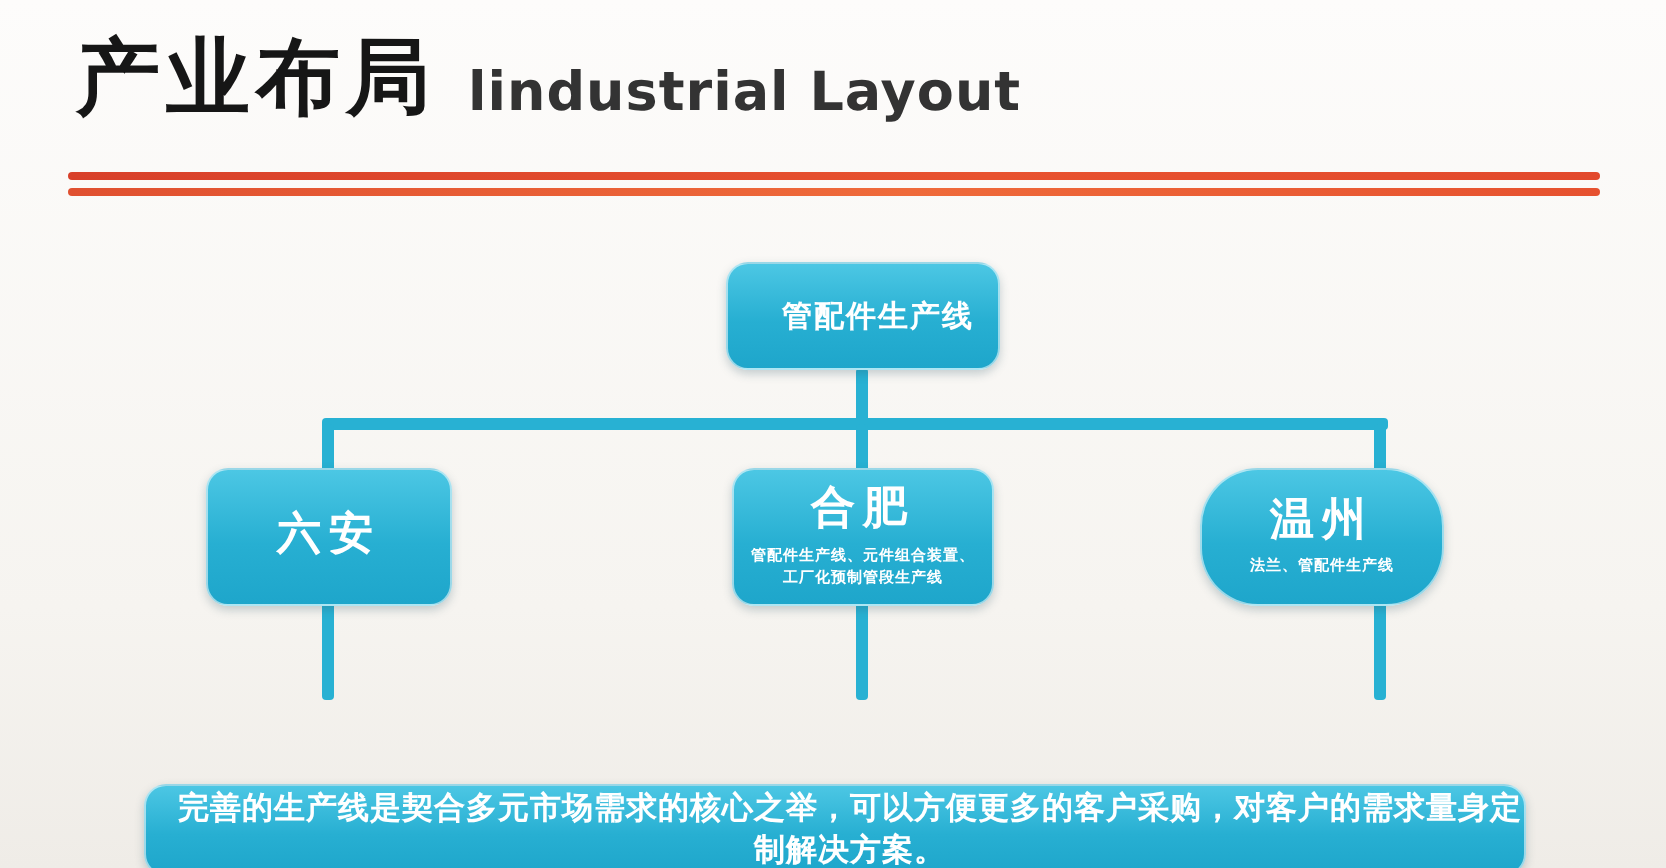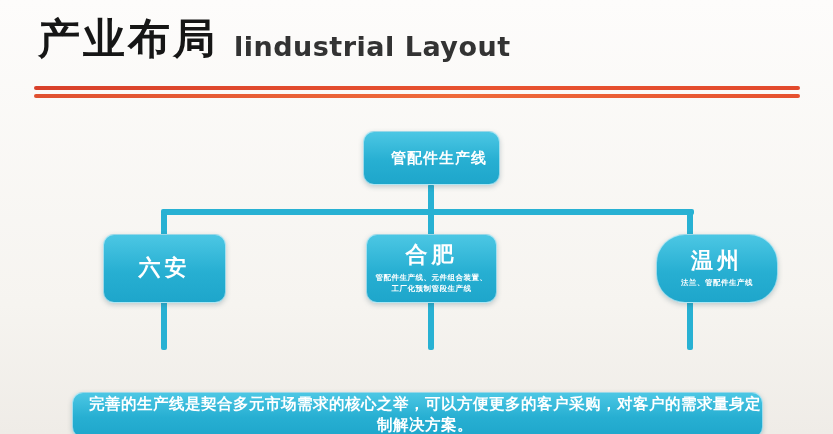--- a/index.html
+++ b/index.html
@@ -53,21 +53,21 @@
   }
   .node-branch .b-name{
     font-size:22px;font-weight:800;letter-spacing:4px;line-height:1.2;
   }
   .node-branch .b-desc{
     font-size:7.5px;font-weight:700;line-height:1.55;
     margin-top:3px;letter-spacing:0.5px;
   }
   .branch-0{left:103px;width:123px;}
   .branch-1{left:366px;width:131px;}
-  .branch-2{left:656px;width:122px;border-radius:29px;}
+  .branch-2{left:600px;width:122px;border-radius:29px;}
   .node-summary{
     left:72px;top:348px;width:691px;height:46px;
     display:flex;align-items:center;justify-content:center;
     font-size:15.5px;font-weight:800;letter-spacing:0.5px;margin-top:44px;
   }
   .connector{
     position:absolute;background:#28b1d3;border-radius:2px;
   }
   .c-root-down {left:428px;top:184px;width:6px;height:28px;}
   .c-horizontal{left:161px;top:209px;width:533px;height:6px;}

